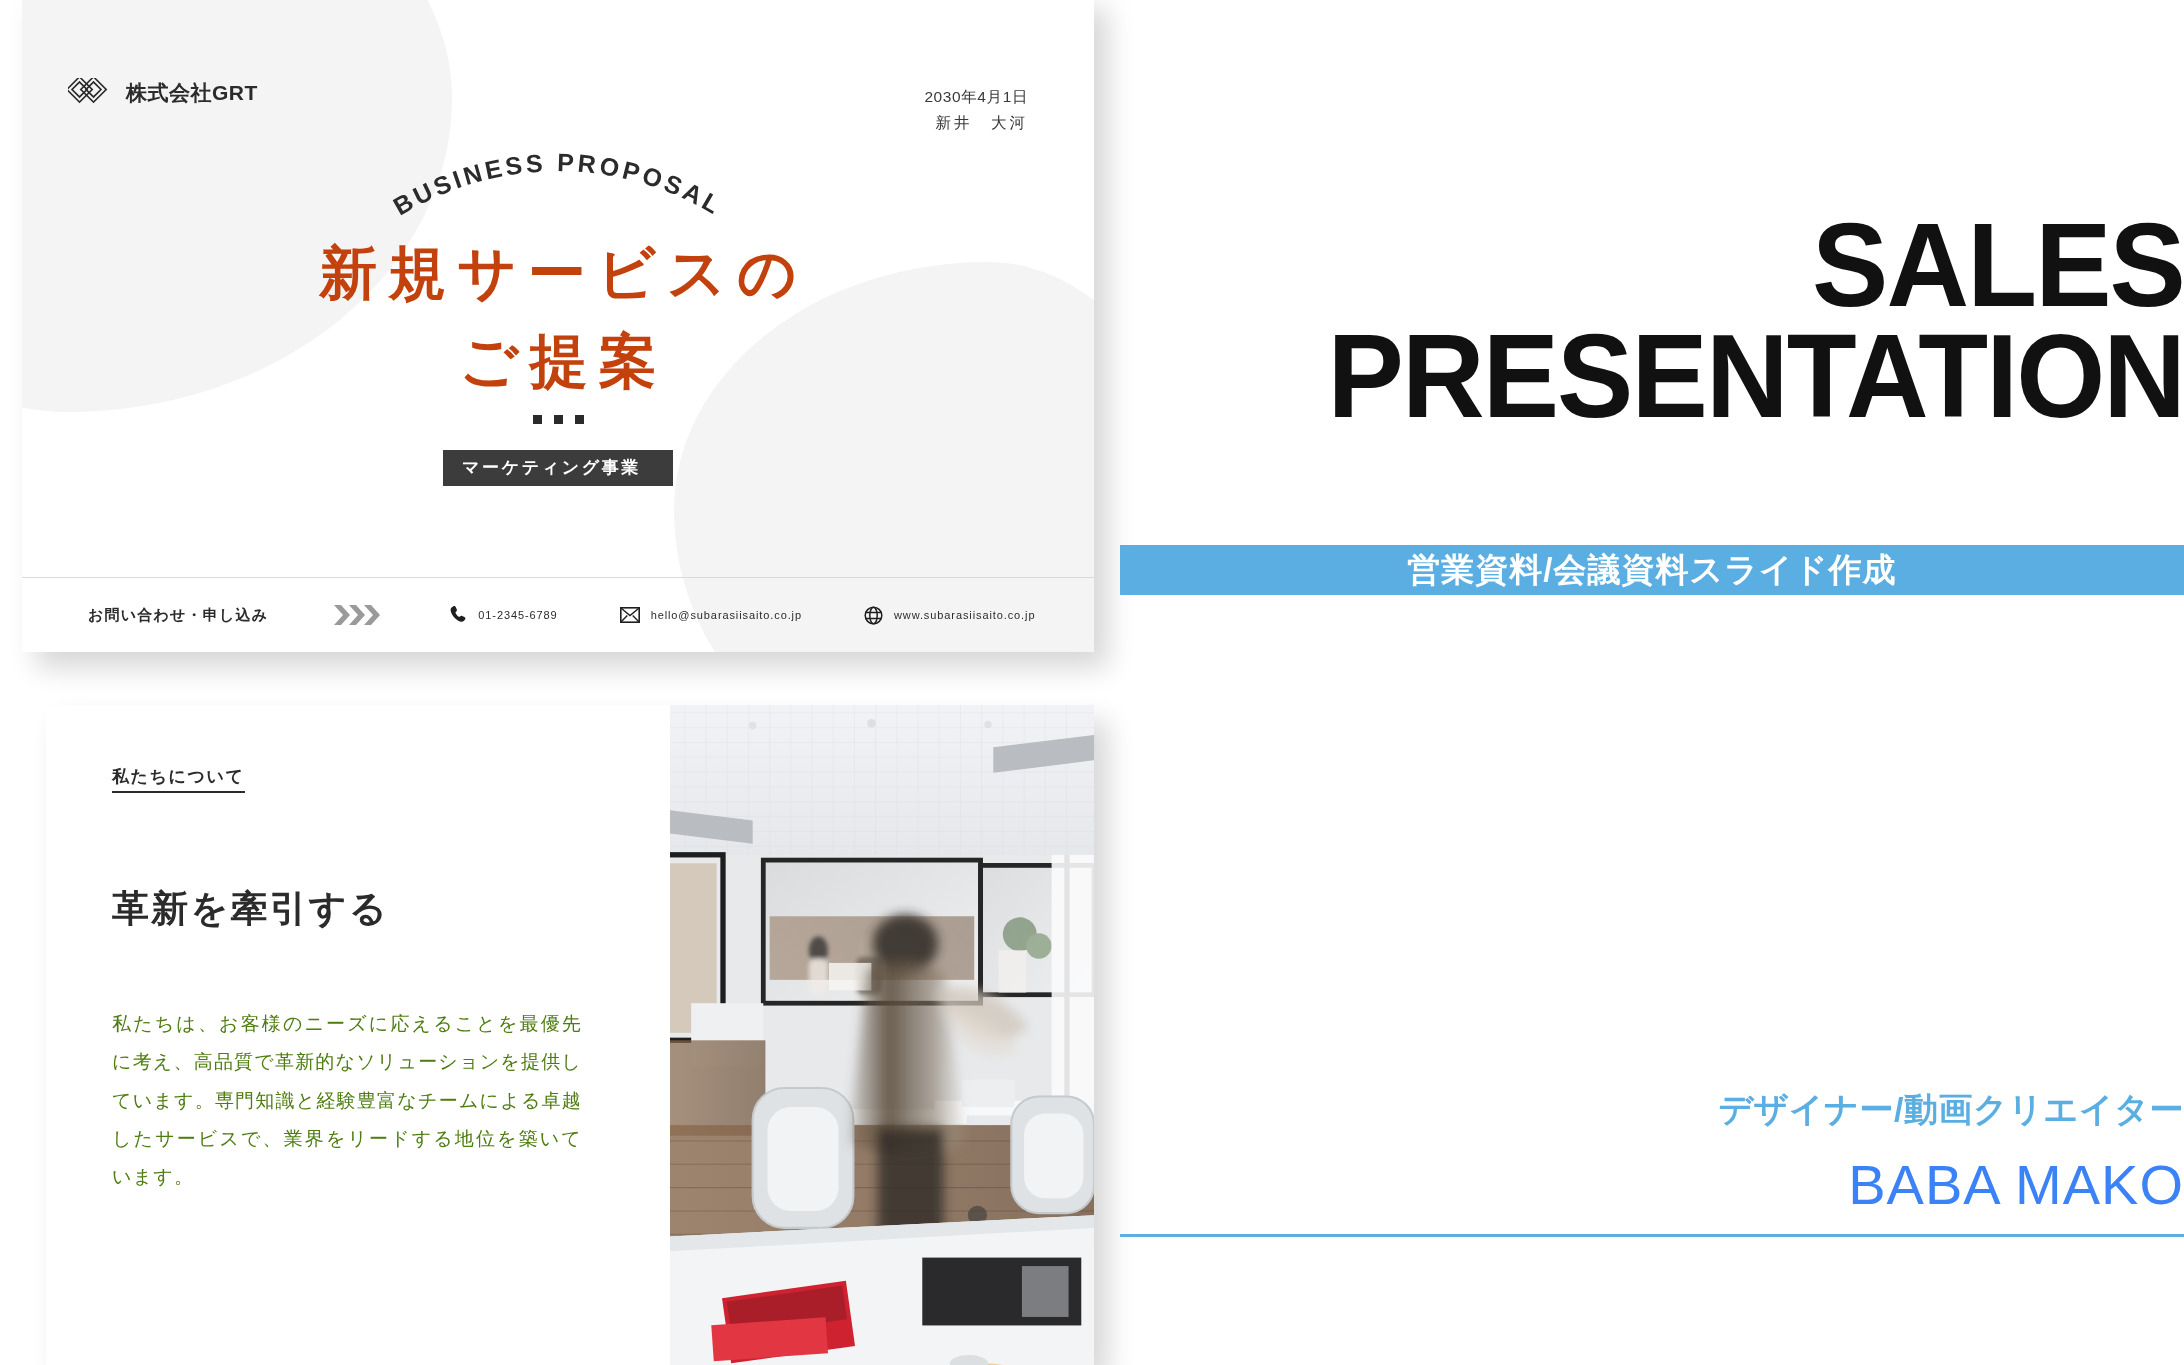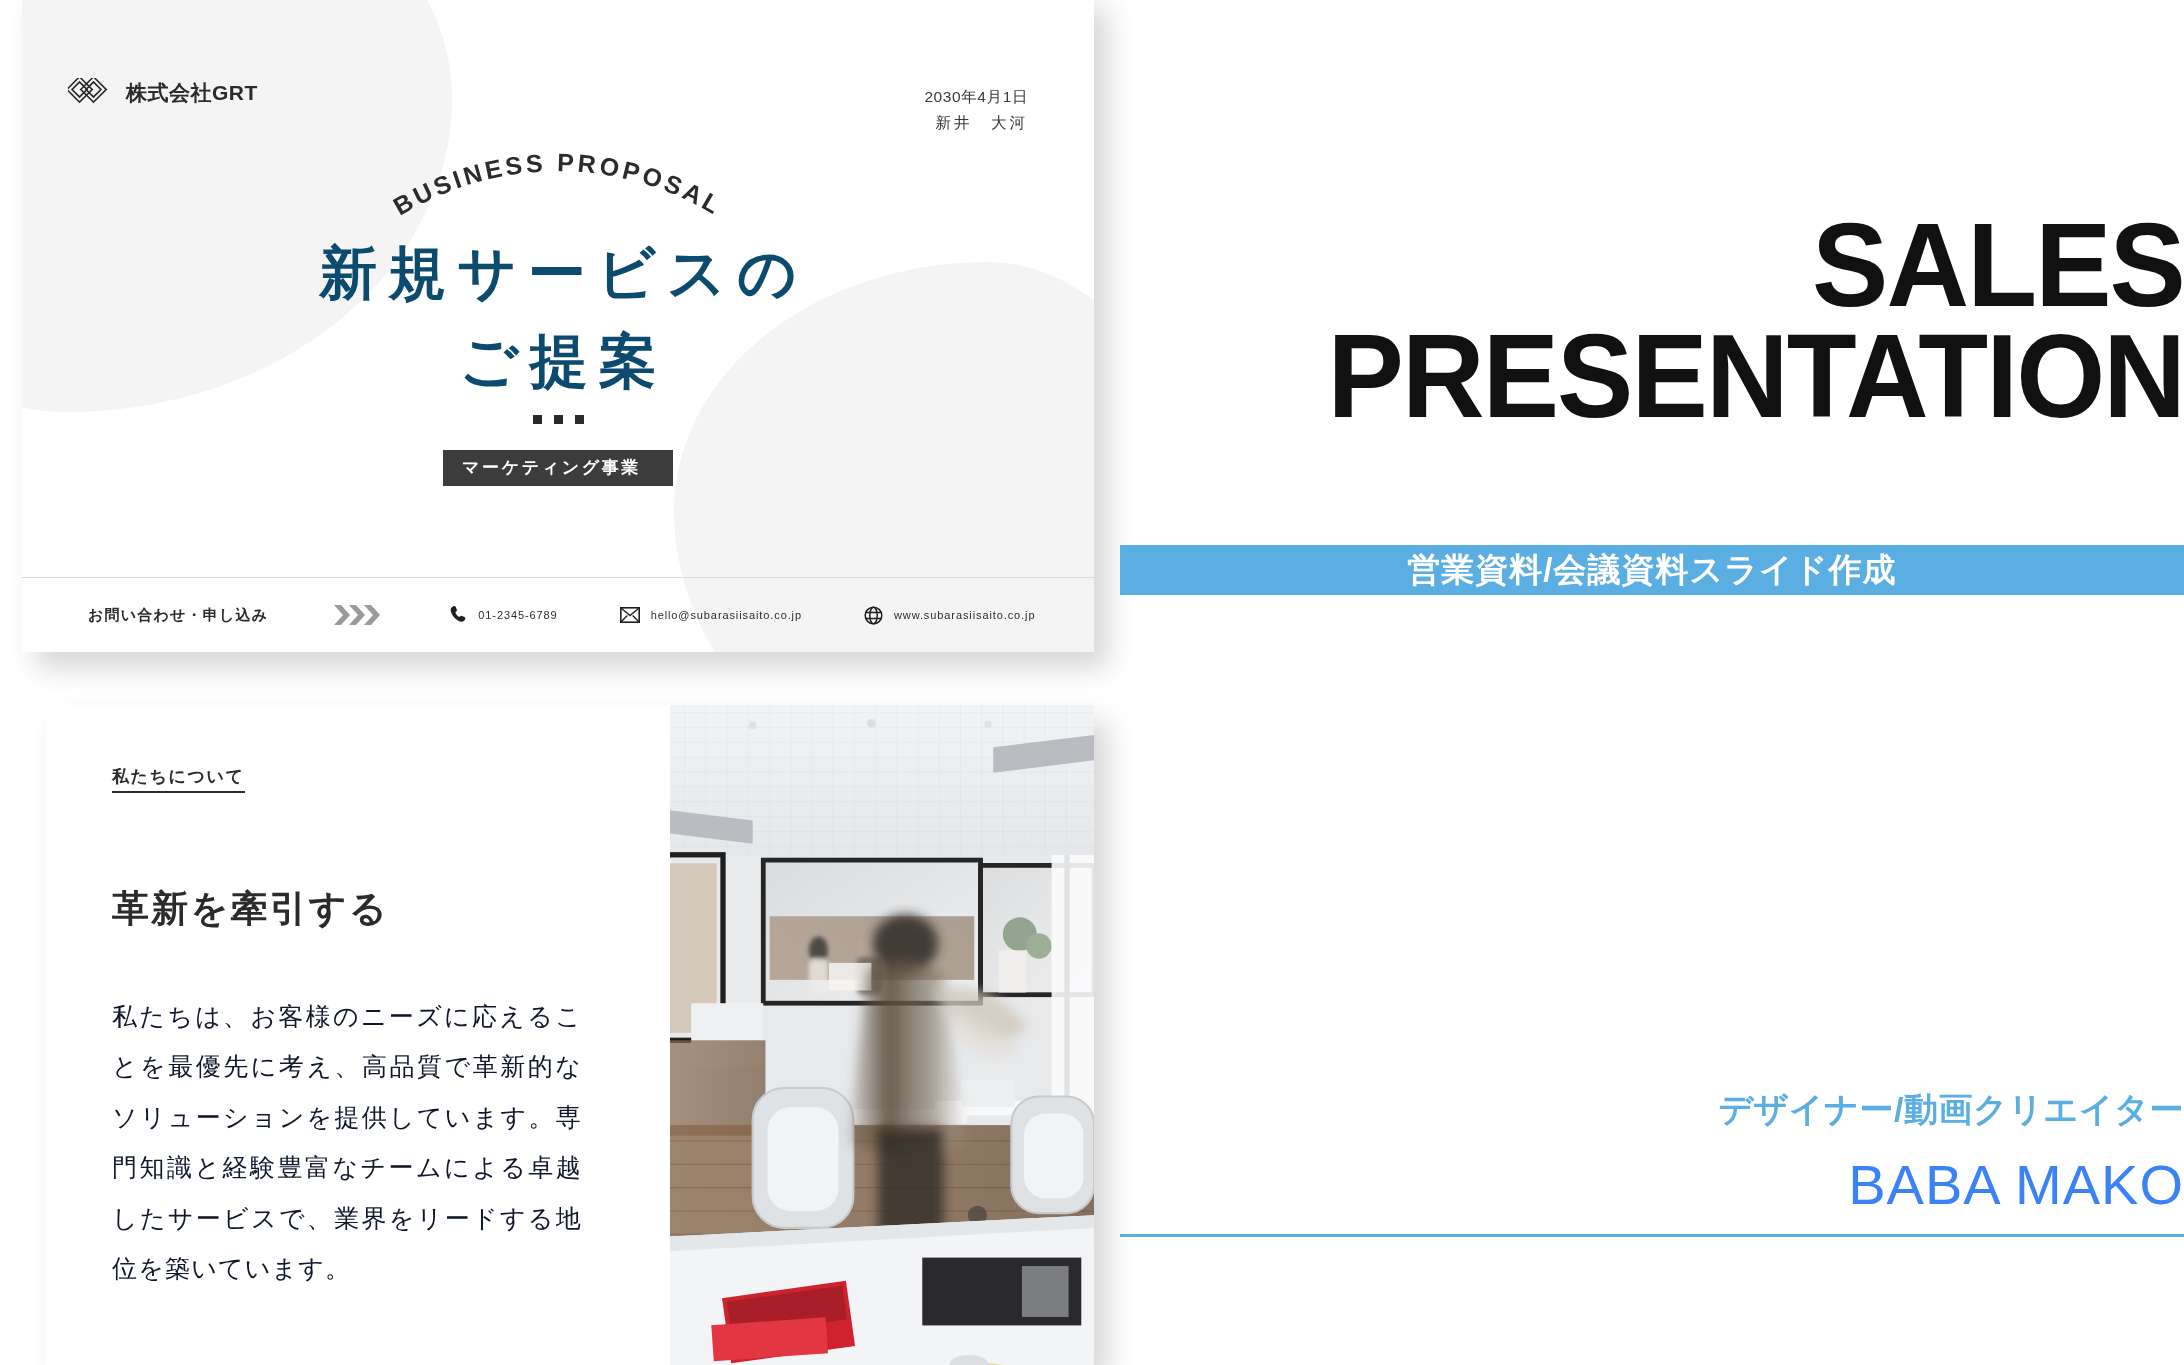--- a/index.html
+++ b/index.html
@@ -103,21 +103,21 @@
   .arc-svg text {
     font-family: "Liberation Sans", sans-serif;
     font-size: 25px;
     font-weight: 700;
     letter-spacing: 3.4px;
     fill: #2b2b2b;
   }
   .cover-title {
     font-size: 58px;
     font-weight: 800;
-    color: #0c4a6e;
+    color: #c2410c;
     letter-spacing: 11px;
     line-height: 1.42;
     margin: 6px 0 0 0;
     text-indent: 11px;
   }
   .dots {
     margin-top: 12px;
     display: flex;
     justify-content: center;
     gap: 12px;
@@ -211,23 +211,23 @@
   }
   .about-heading {
     margin-top: 86px;
     font-size: 37px;
     font-weight: 800;
     color: #2b2b2b;
     letter-spacing: 2.2px;
     line-height: 1.62;
   }
   .about-body {
-    margin-top: 52px;
-    font-size: 25px;
-    color: #0f172a;
+    margin-top: 66px;
+    font-size: 19px;
+    color: #4d7c0f;
     line-height: 2.02;
     letter-spacing: 1.2px;
     max-width: 470px;
     text-align: justify;
   }
   .about-photo {
     position: relative;
     flex: 1 1 auto;
     margin-left: 12px;
     overflow: hidden;

